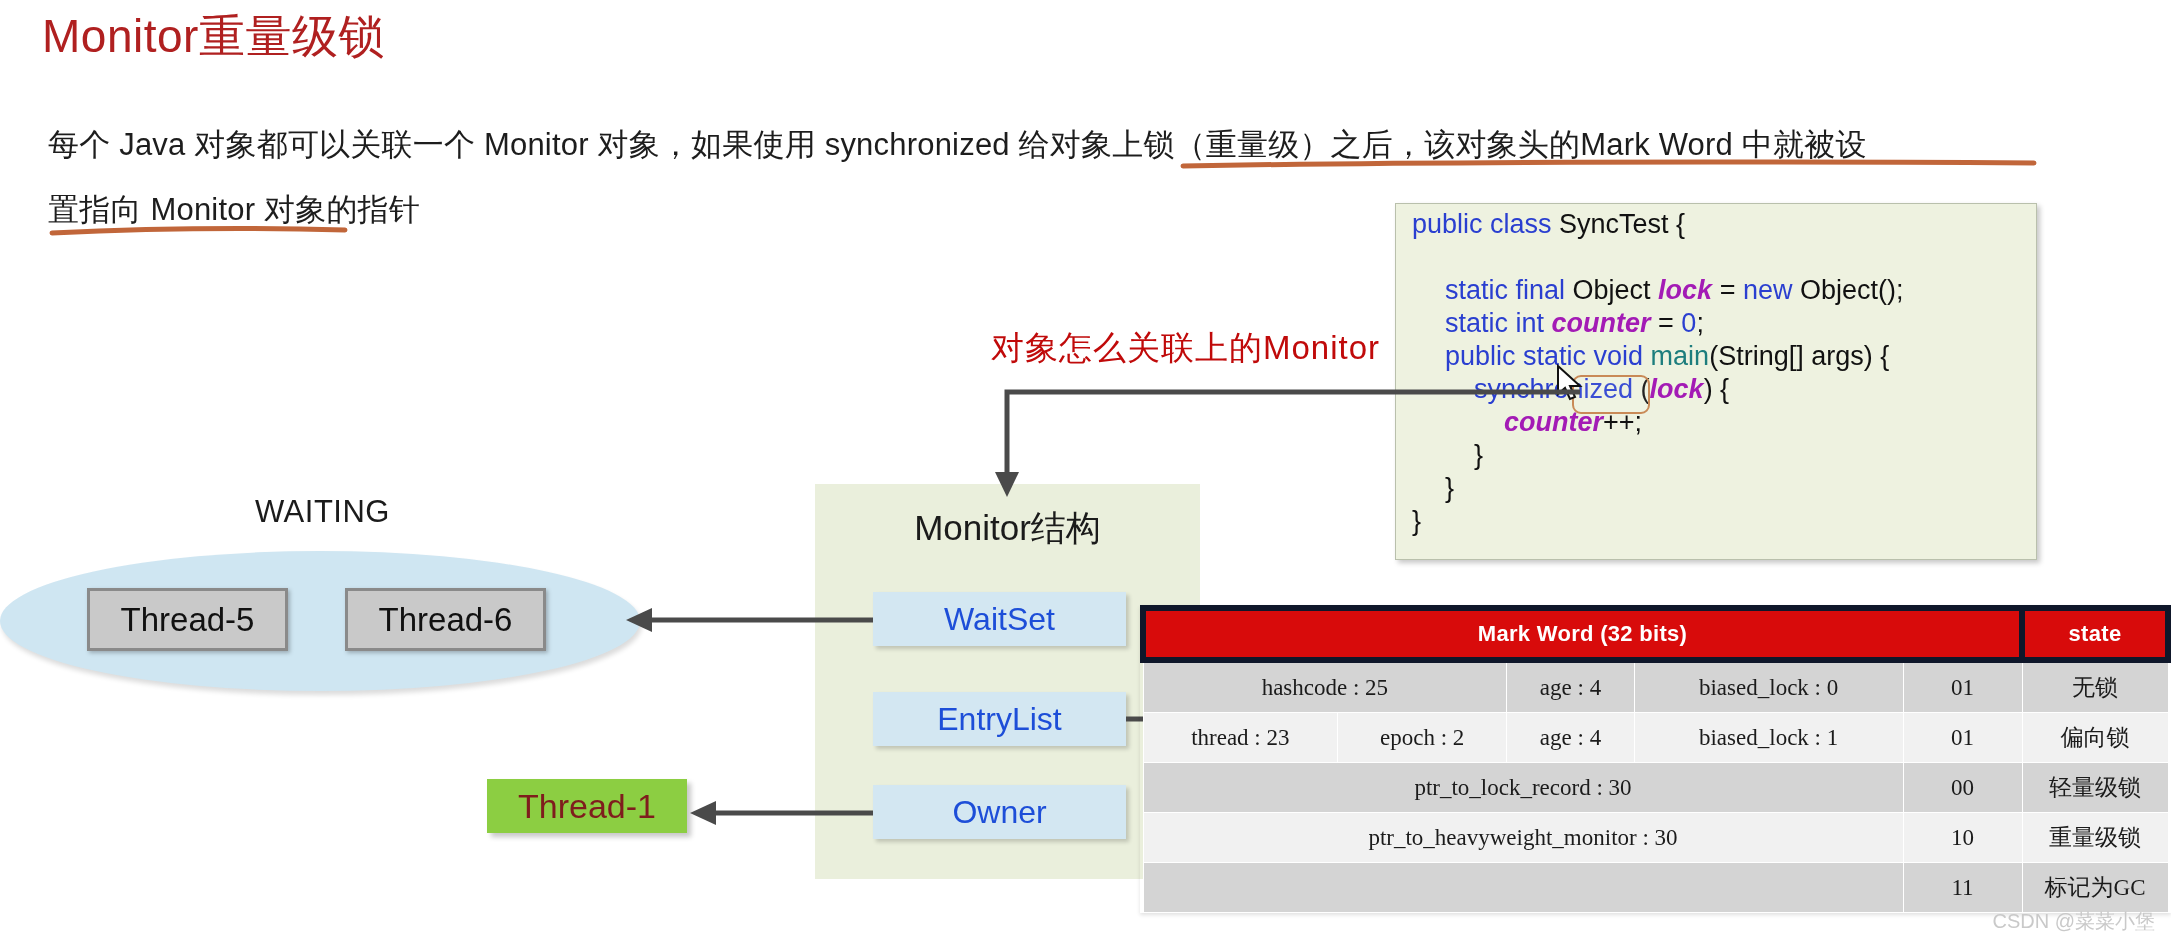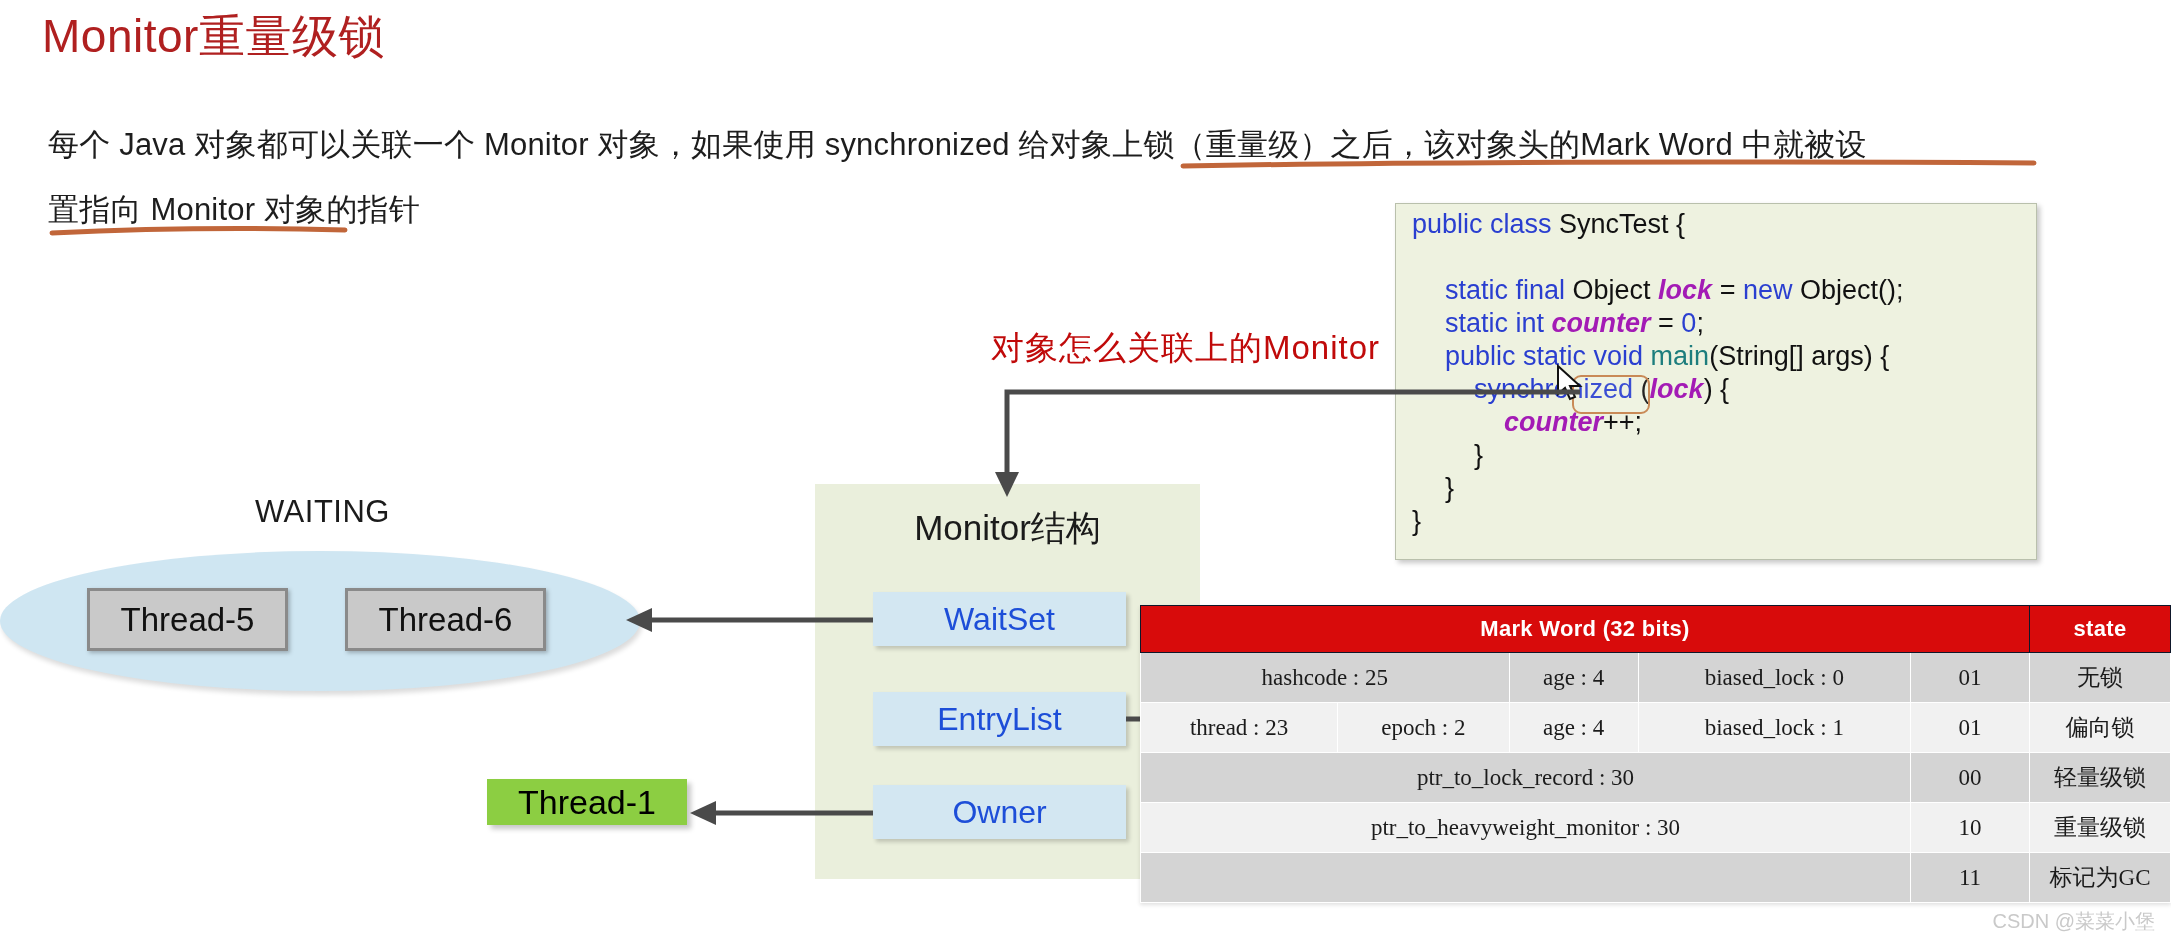--- a/index.html
+++ b/index.html
@@ -90,37 +90,37 @@
     box-shadow:2px 4px 5px rgba(0,0,0,.14);
   }
   .threadbox{
     height:57px;background:#c9c9c9;border:3px solid #8a8a8a;
     display:flex;align-items:center;justify-content:center;
     font-size:33px;color:#111;box-shadow:2px 2px 4px rgba(0,0,0,.25);
   }
   #thread-5{left:87px;top:588px;width:195px;}
   #thread-6{left:345px;top:588px;width:195px;}
   #thread-1{
-    left:487px;top:779px;width:200px;height:46px;
+    left:487px;top:779px;width:200px;height:54px;
     background:#8cce42;border:none;
     display:flex;align-items:center;justify-content:center;
-    font-size:34px;color:#000000;box-shadow:4px 4px 5px rgba(0,0,0,.22);
+    font-size:34px;color:#7f1d1d;box-shadow:4px 4px 5px rgba(0,0,0,.22);
   }
 
   
   #markword-table{
     left:1140px;top:605px;width:1031px;
     border-collapse:collapse;
     font-size:23px;color:#1b1b1b;
     box-shadow:0 2px 4px rgba(0,0,0,.12);
   }
   #markword-table th{
     background:#d80b0b;color:#ffffff;font-size:22px;
     padding:10px 0;font-weight:bold;letter-spacing:.3px;
-    border:1px solid #0f172a;
+    border:6px solid #0f172a;
   }
   #markword-table td{
     text-align:center;padding:9px 4px;border:1px solid #ffffff;
     white-space:nowrap;
     font-family:Liberation Serif, serif;
   }
   #markword-table tr.odd td{background:#d4d4d4;}
   #markword-table tr.even td{background:#f1f1f1;}
 
   

